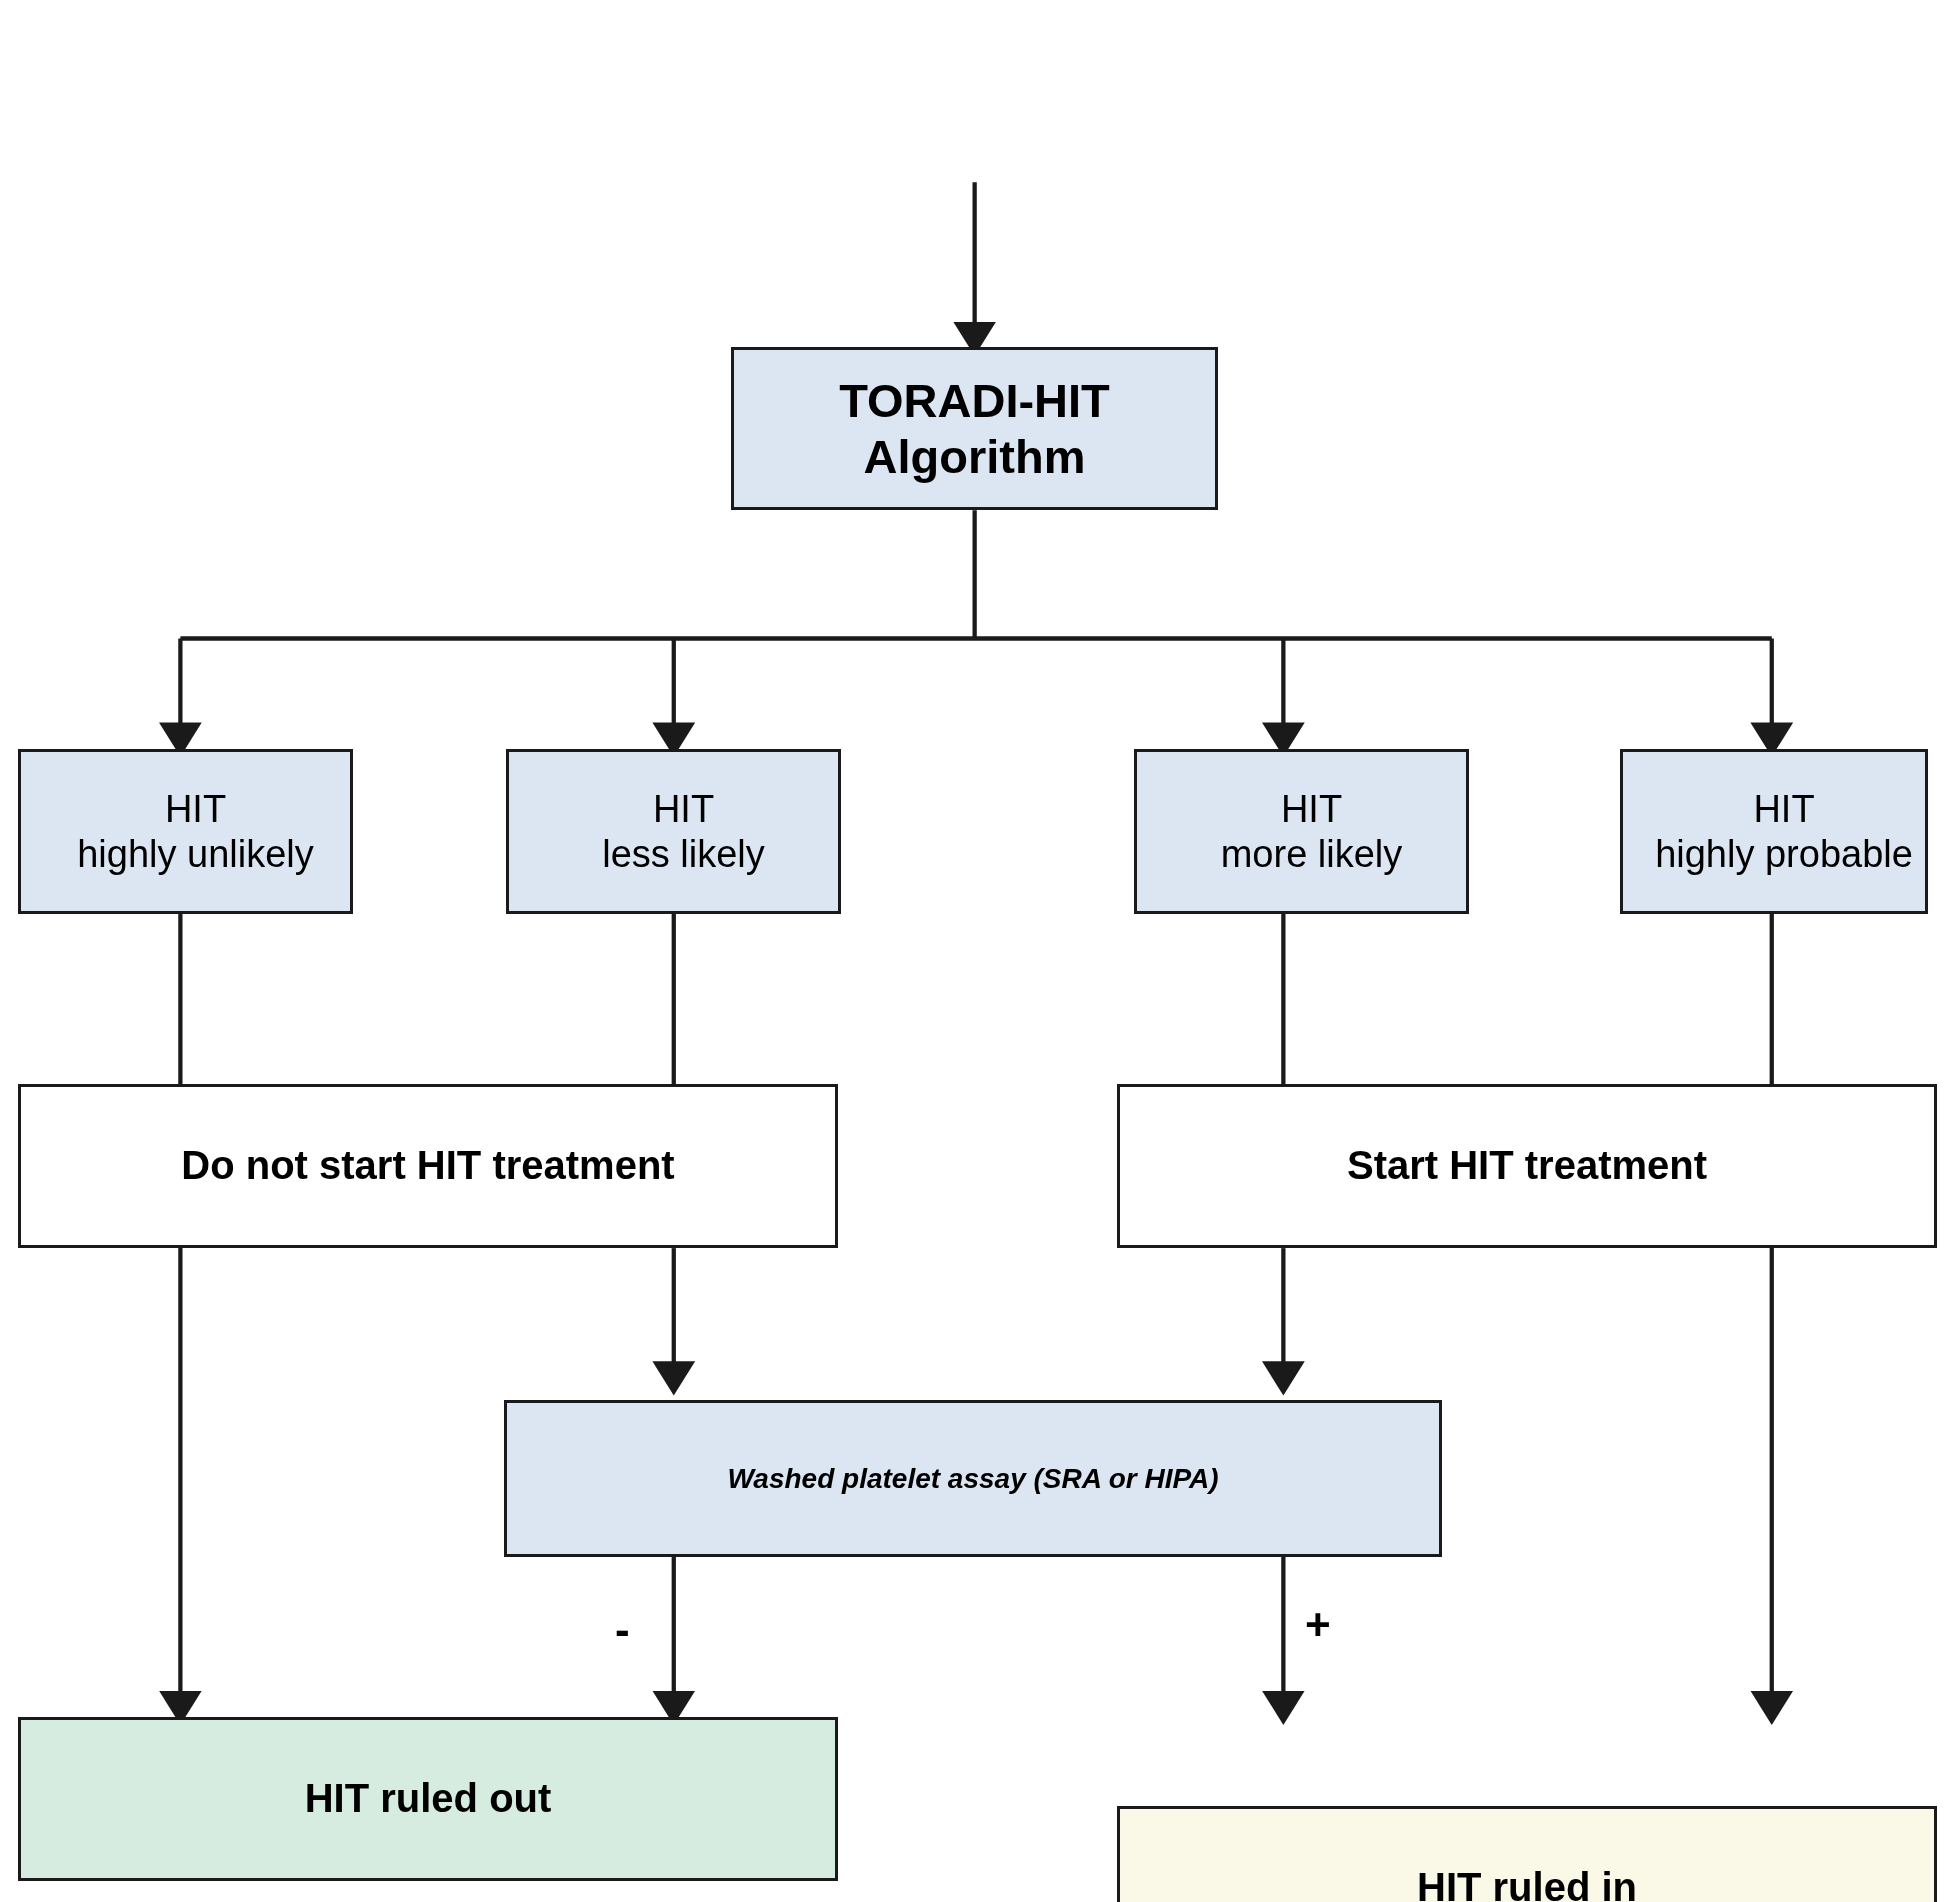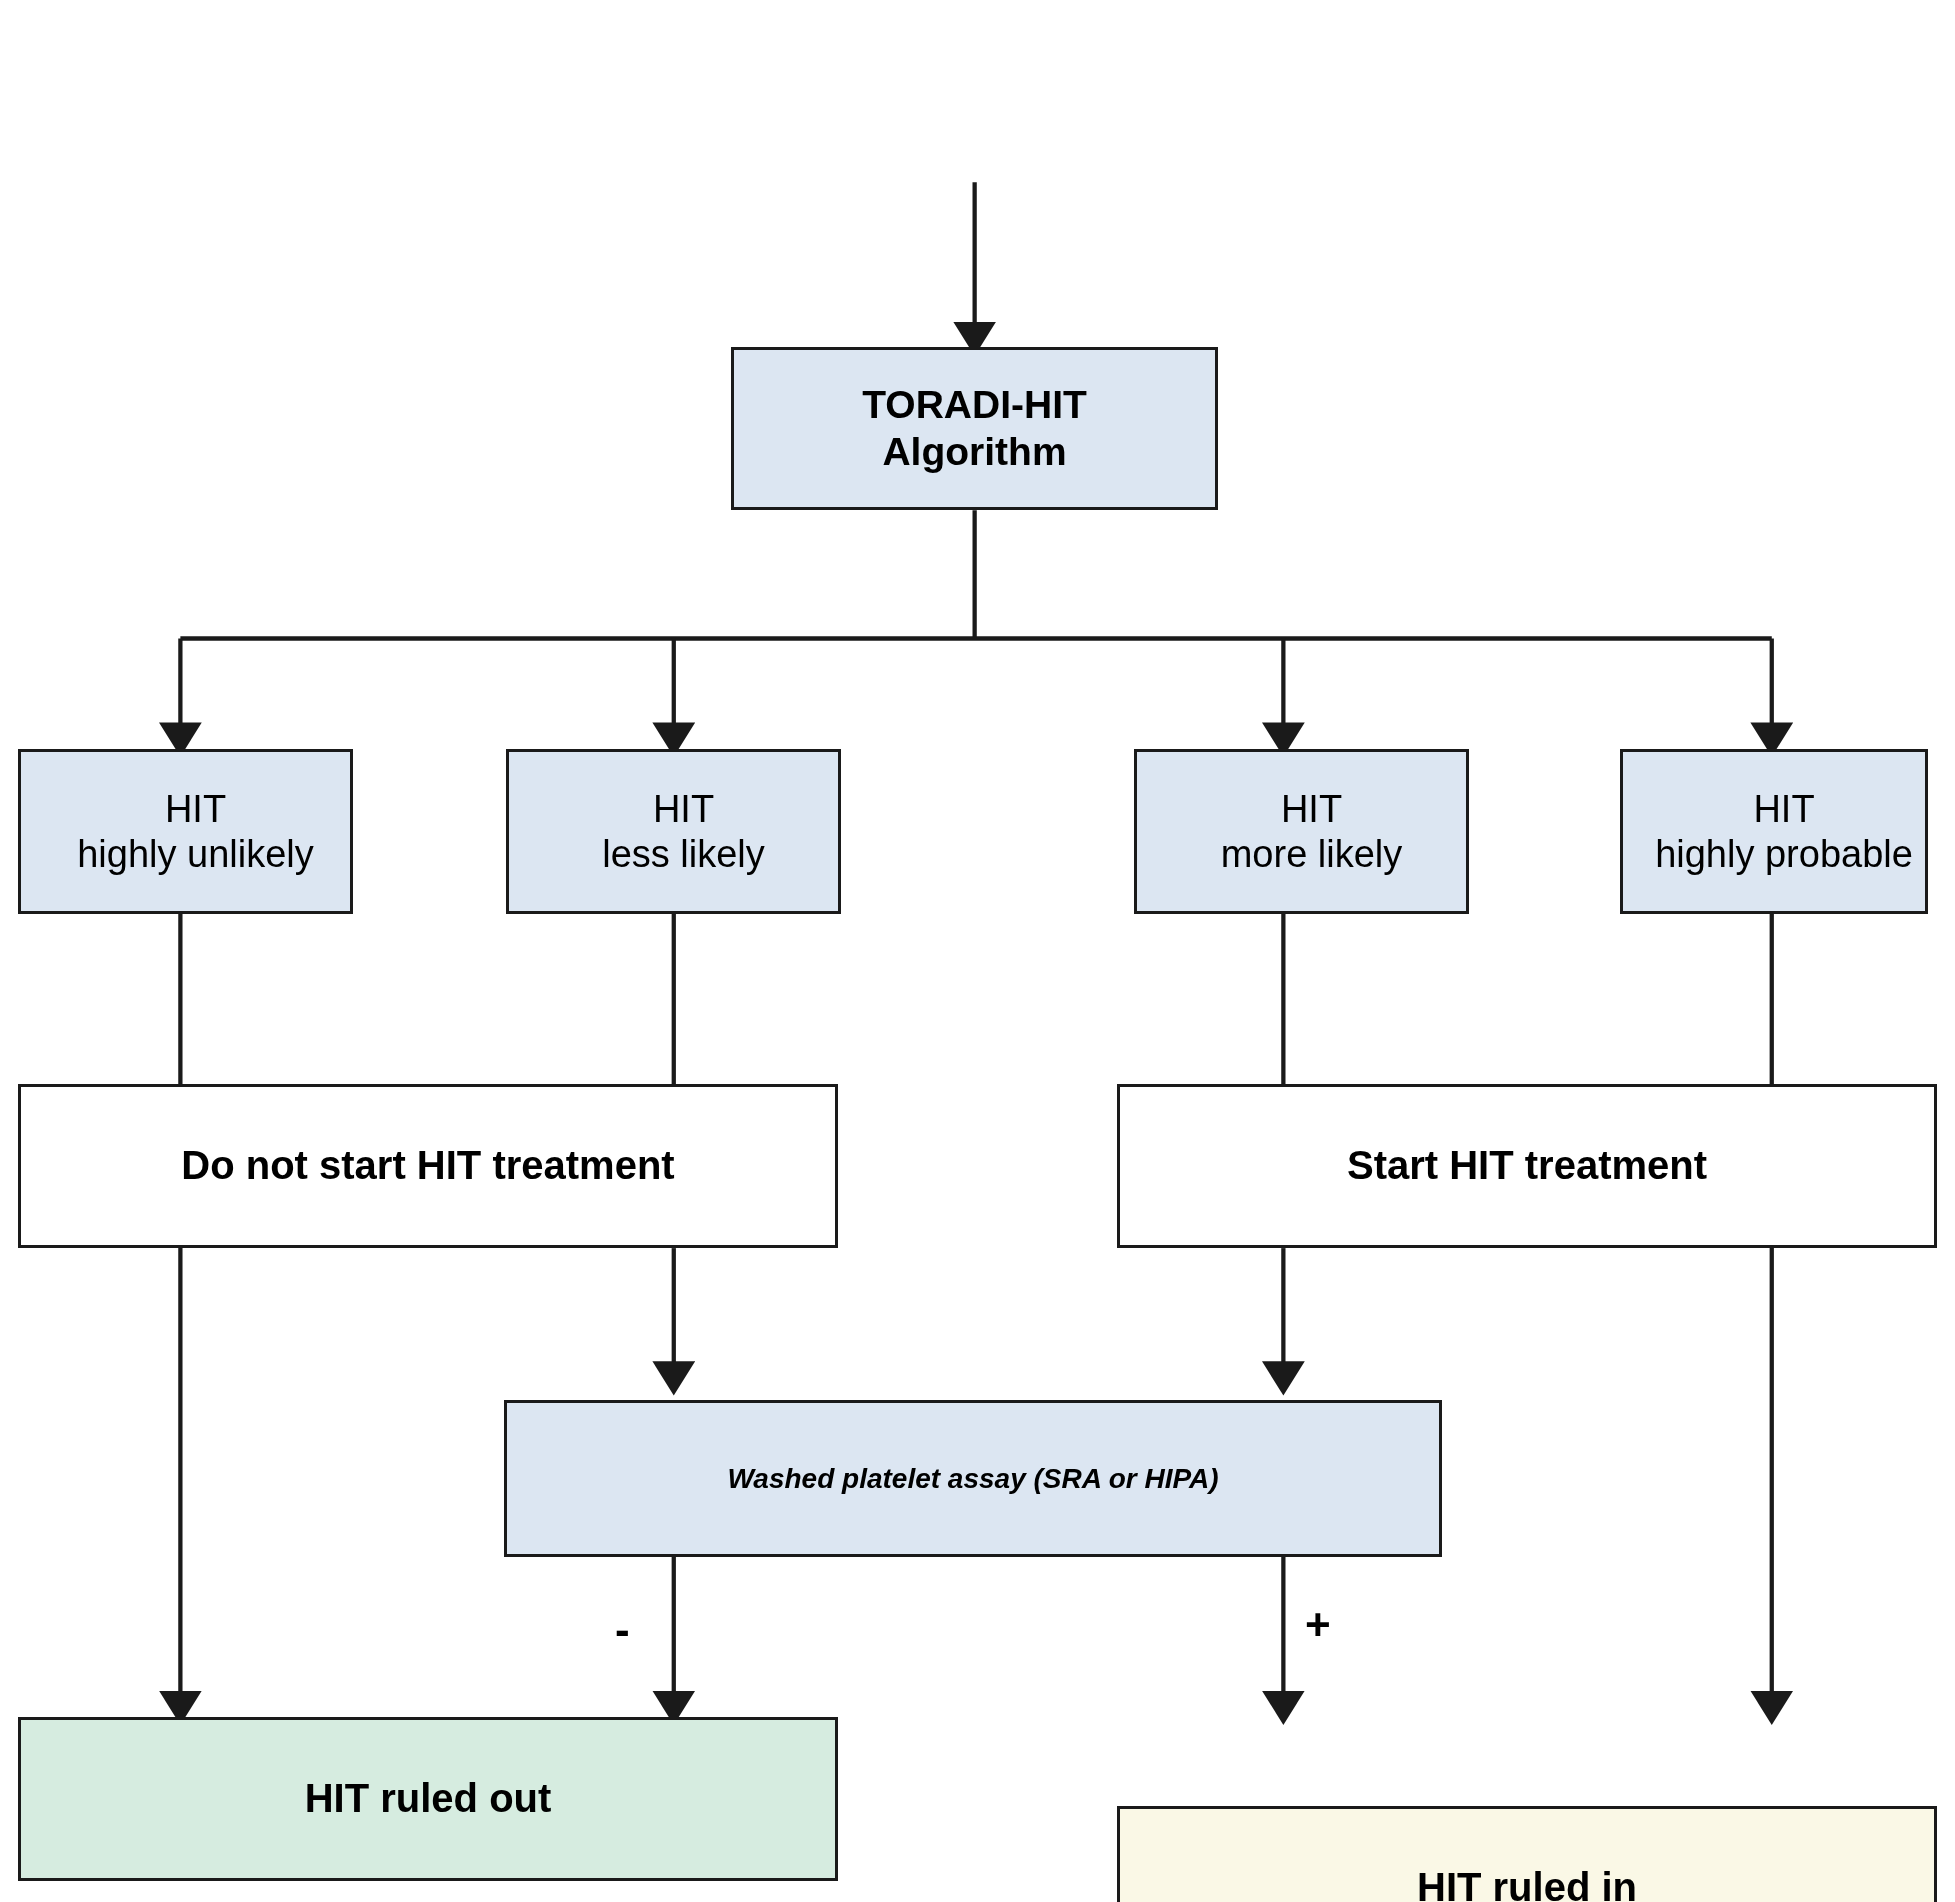--- a/index.html
+++ b/index.html
@@ -91,21 +91,21 @@
       <line x1="2485" y1="1281" x2="2485" y2="1520"></line>
       <line x1="2485" y1="1750" x2="2485" y2="2390" marker-end="url(#arrow)"></line>
 
       <line x1="945" y1="2183" x2="945" y2="2390" marker-end="url(#arrow)"></line>
 
       <line x1="1800" y1="2183" x2="1800" y2="2390" marker-end="url(#arrow)"></line>
     </g>
   </svg>
 
 
-  <div class="node blue bold" style="left:731px; top:347px; width:487px; height:163px; font-size:39px;">
+  <div class="node blue bold" style="left:731px; top:347px; width:487px; height:163px; font-size:47px;">
     <span>TORADI-HIT
 Algorithm</span>
   </div>
 
   <div class="node blue plain" style="left:18px; top:749px; width:335px; height:165px; font-size:38px;">
     <span>HIT
 highly unlikely</span>
   </div>
 
   <div class="node blue plain" style="left:506px; top:749px; width:335px; height:165px; font-size:38px;">

